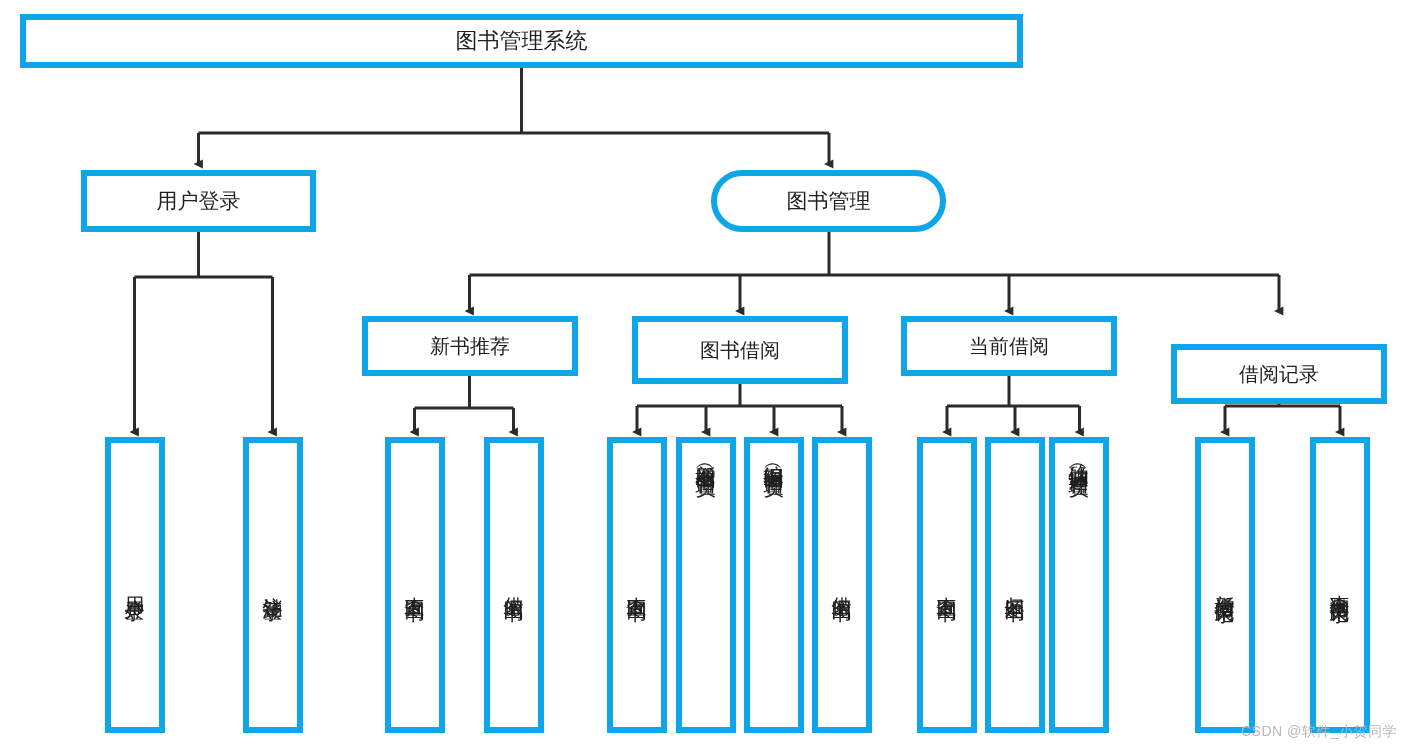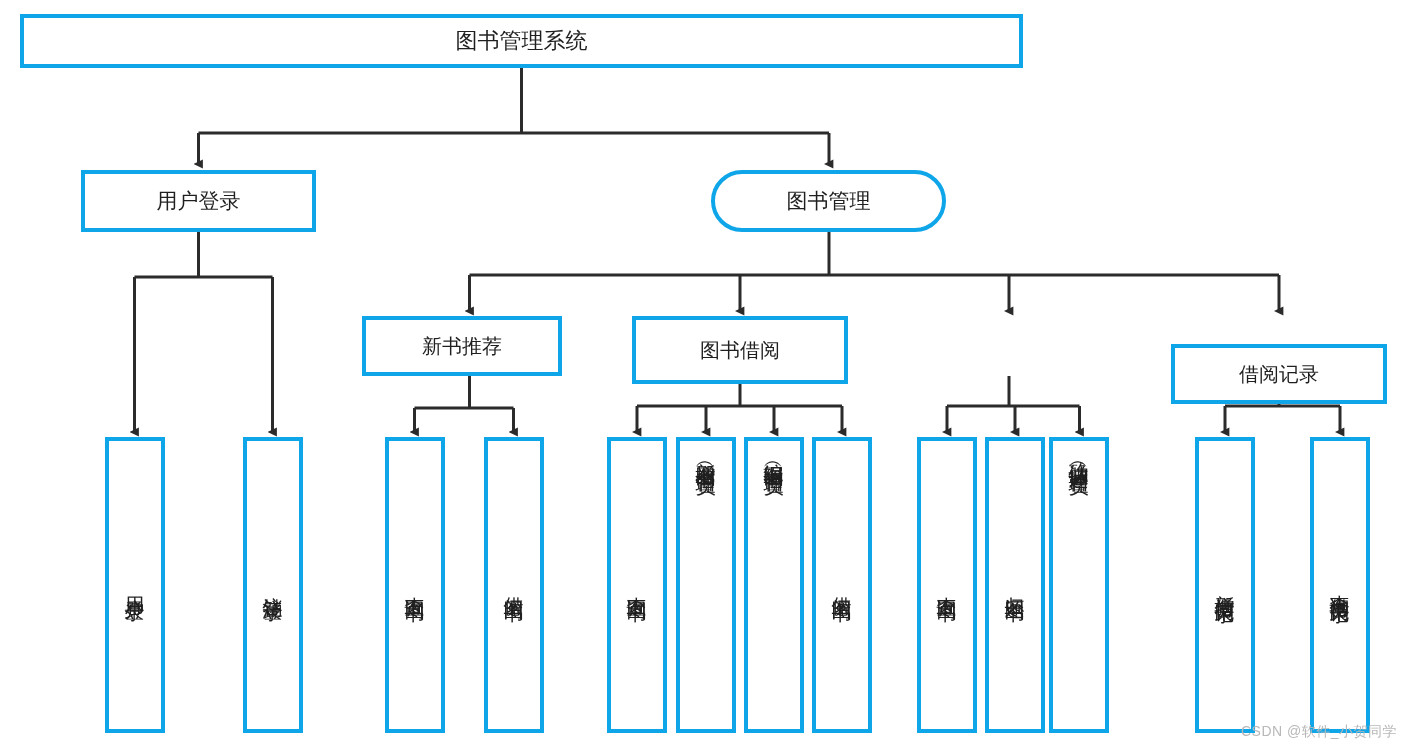--- a/index.html
+++ b/index.html
@@ -17,21 +17,21 @@
   #wires{
     position:absolute;
     left:0;top:0;
     width:1405px;height:747px;
     pointer-events:none;
   }
   .node{
     position:absolute;
     box-sizing:border-box;
     background:#ffffff;
-    border:4px solid #0ea5e9;
+    border:6px solid #0ea5e9;
     display:flex;
     align-items:center;
     justify-content:center;
     text-align:right;
     color:#1f1f1f;
     z-index:2;
   }
   .node.root{font-size:22px;}
   .node.lvl2{font-size:21px;}
   .node.lvl3{font-size:20px;}
@@ -122,28 +122,31 @@
   </div>
 
   <div class="node lvl2" style="left:81px;top:170px;width:235px;height:62px;">
     <span>用户登录</span>
   </div>
 
   <div class="node lvl2" style="left:711px;top:170px;width:235px;height:62px;border-radius:31px;">
     <span>图书管理</span>
   </div>
 
-  <div class="node lvl3" style="left:362px;top:316px;width:200px;height:60px;">
+  <div class="node lvl3" style="left:362px;top:316px;width:216px;height:60px;">
     <span>新书推荐</span>
   </div>
 
   <div class="node lvl3" style="left:632px;top:316px;width:216px;height:68px;">
     <span>图书借阅</span>
   </div>
 
+  <div class="node lvl3" style="left:901px;top:316px;width:216px;height:60px;">
+    <span>当前借阅</span>
+  </div>
 
   <div class="node lvl3" style="left:1171px;top:316px;width:216px;height:60px;margin-top:28px;">
     <span>借阅记录</span>
   </div>
 
   <div class="node leaf center" style="left:105px;top:437px;width:60px;height:296px;">
     <span class="vtext">用户登录</span>
   </div>
 
   <div class="node leaf center" style="left:243px;top:437px;width:60px;height:296px;">

